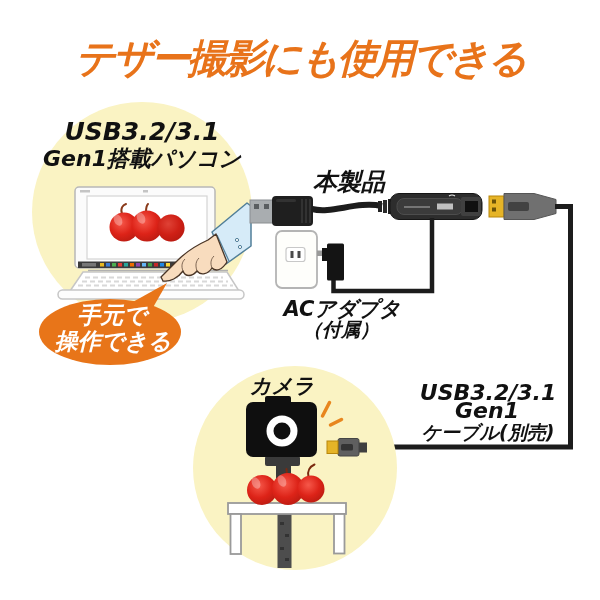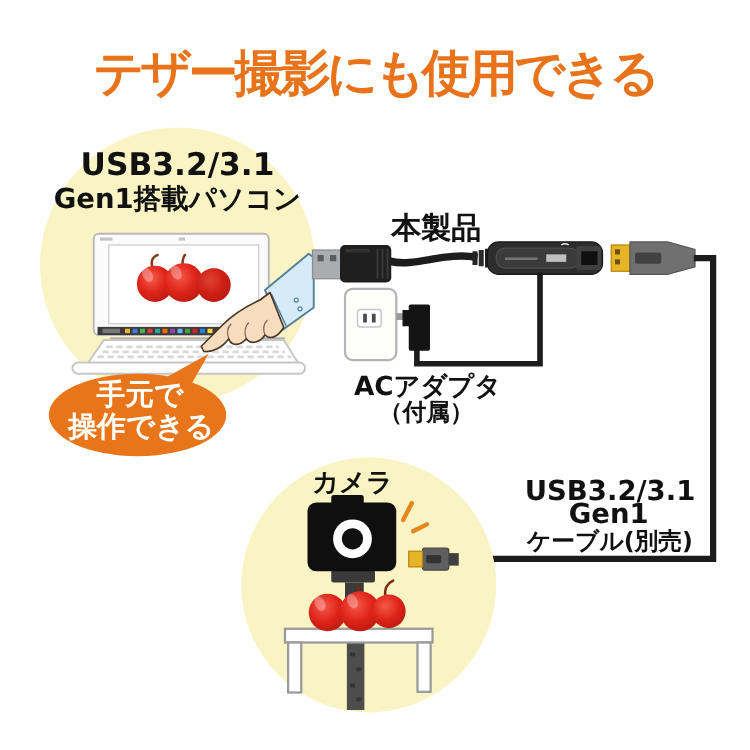--- a/index.html
+++ b/index.html
@@ -1,16 +1,16 @@
 <!DOCTYPE html>
 <html><head>
 <meta charset="utf-8">
 <style>
   html,body{margin:0;padding:0;background:#fff;}
-  #stage{position:relative;width:600px;height:600px;background:#fff;overflow:hidden;}
+  #stage{position:relative;width:600px;height:600px;background:#fff;overflow:hidden;font-style:italic;}
   svg{display:block;}
   text{font-family:"DejaVu Sans","Liberation Sans",sans-serif;font-weight:700;}
 </style>
 </head>
 <body>
 
 <div id="stage">
 <svg width="600" height="600" viewBox="0 0 600 600" xmlns="http://www.w3.org/2000/svg">
   <defs>
     <radialGradient id="appleG" cx="40%" cy="35%" r="75%">

